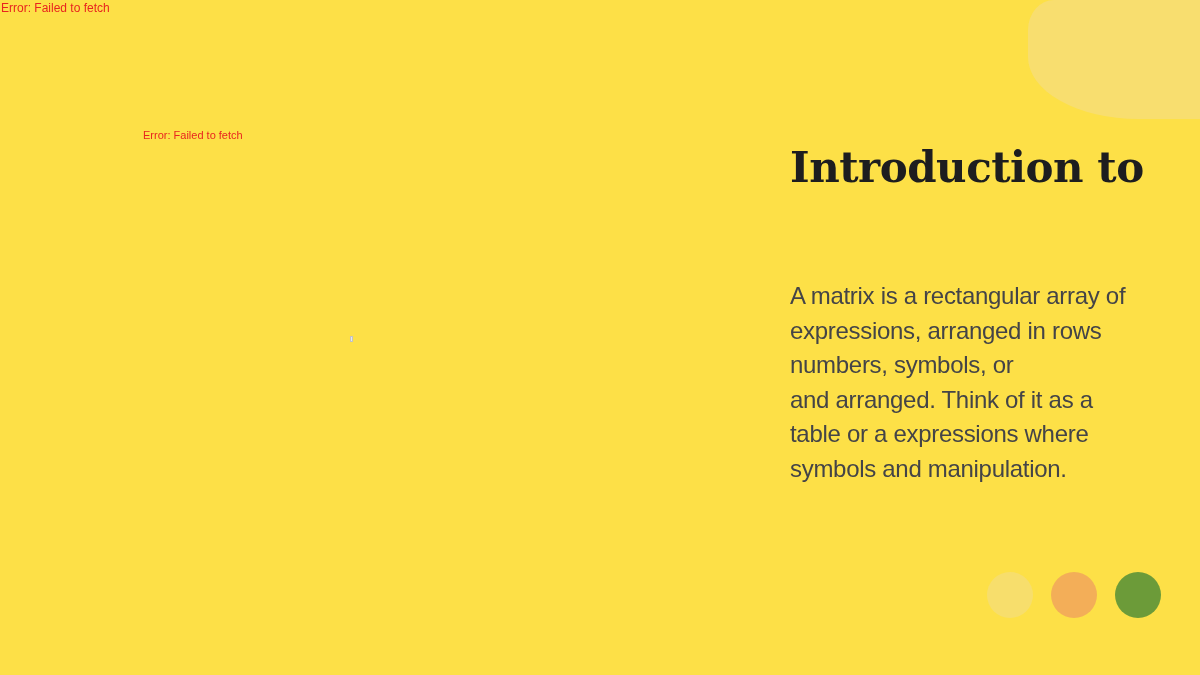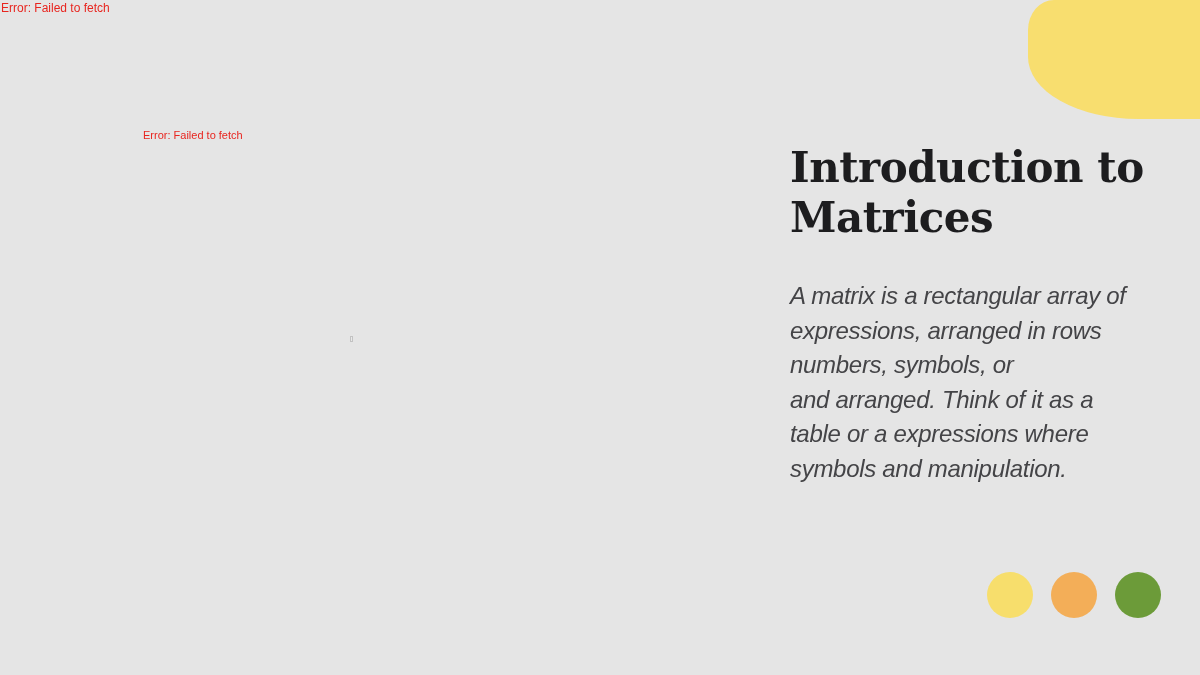--- a/index.html
+++ b/index.html
@@ -5,21 +5,21 @@
   html, body { margin: 0; padding: 0; }
   body {
     width: 1200px; height: 675px;
     background: #ffffff;
     font-family: "Liberation Sans", sans-serif;
     overflow: hidden;
   }
   .slide {
     position: relative;
     width: 1200px; height: 675px;
-    background: #e5e5e5;
+    background: #fde047;
     overflow: hidden;
   }
 
   
   .error-text {
     position: absolute;
     color: #e8251f;
     font-family: "Liberation Sans", sans-serif;
     white-space: nowrap;
   }
@@ -65,21 +65,21 @@
   .body-paragraph {
     position: absolute;
     left: 790px; top: 279px;
     width: 400px;
     font-family: "Liberation Sans", sans-serif;
     font-size: 24px;
     line-height: 34.5px;
     letter-spacing: -0.3px;
     color: #444447;
   }
-  .body-paragraph .line { white-space: nowrap; font-style: italic; }
+  .body-paragraph .line { white-space: nowrap; }
 
   
   .palette-dots {
     position: absolute;
     left: 987px; top: 572px;
     display: flex;
     gap: 18px;
   }
   .dot {
     width: 46px; height: 46px;
@@ -94,21 +94,20 @@
   <div class="error-text error-top" style="color: rgb(232, 37, 31);">Error: Failed to fetch</div>
 
   <div class="error-text error-inner" style="color: rgb(232, 37, 31);">Error: Failed to fetch</div>
 
   <div class="corner-blob" style="background: rgb(248, 222, 111);"></div>
 
   <div class="broken-glyph"></div>
 
   <h1 class="slide-title text-col" style="color: rgb(29, 29, 31);">
     <div class="line">Introduction to</div>
-    <div class="line">Matrices</div>
   </h1>
 
   <div class="body-paragraph" style="color: rgb(68, 68, 71);">
     <div class="line">A matrix is a rectangular array of</div>
     <div class="line">expressions, arranged in rows</div>
     <div class="line">numbers, symbols, or</div>
     <div class="line">and arranged. Think of it as a</div>
     <div class="line">table or a expressions where</div>
     <div class="line">symbols and manipulation.</div>
   </div>

